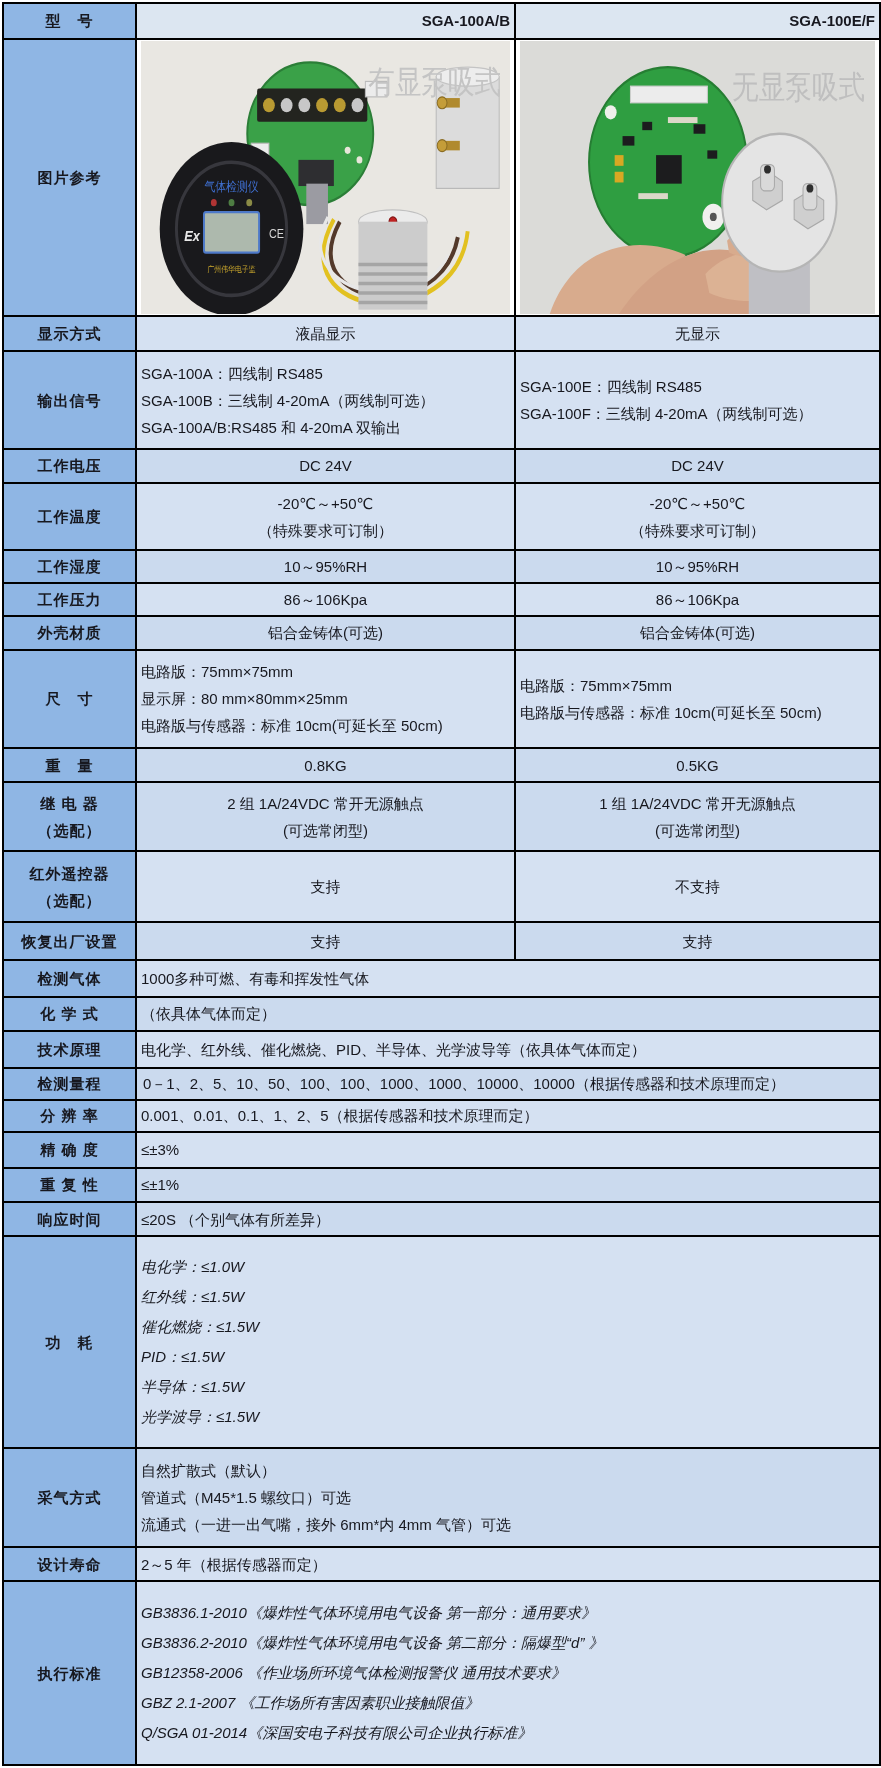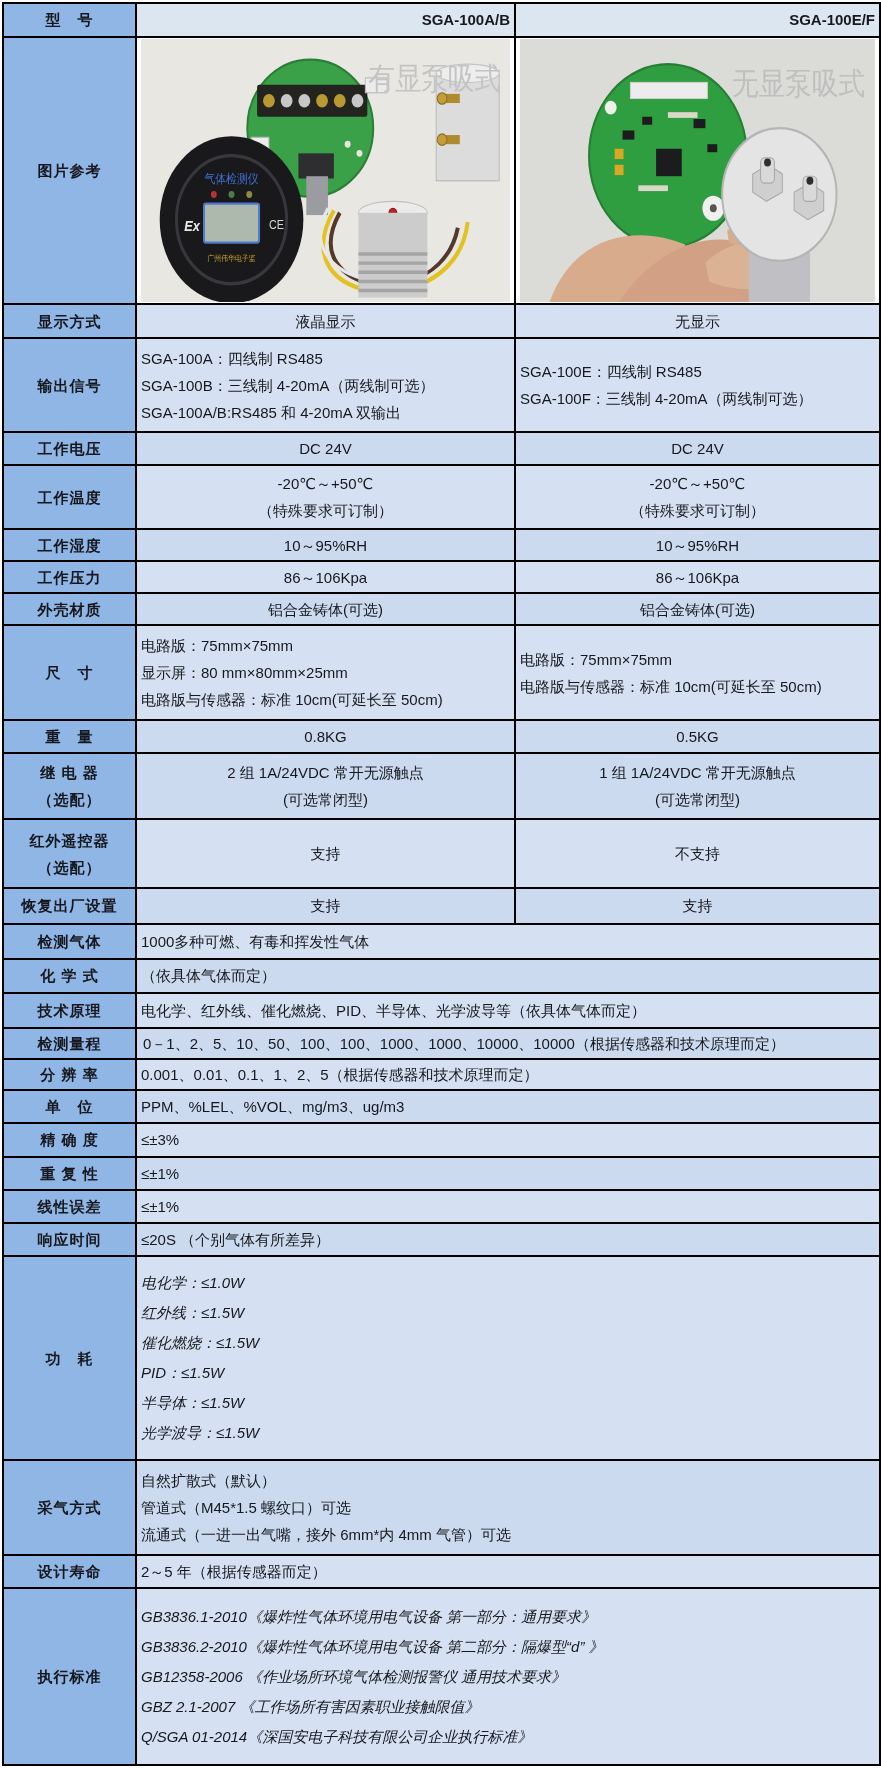--- a/index.html
+++ b/index.html
@@ -255,39 +255,31 @@
   <tr style="height:28px">
     <td class="lab">检测量程</td>
     <td class="vd left" colspan="2" style="padding-left:6px">0－1、2、5、10、50、100、100、1000、1000、10000、10000（根据传感器和技术原理而定）</td>
   </tr>
 
   <tr style="height:28px">
     <td class="lab">分 辨 率</td>
     <td class="v left" colspan="2">0.001、0.01、0.1、1、2、5（根据传感器和技术原理而定）</td>
   </tr>
 
-  <tr style="height:30px">
-    <td class="lab">单　位</td>
-    <td class="vd left" colspan="2">PPM、%LEL、%VOL、mg/m3、ug/m3</td>
-  </tr>
 
   <tr style="height:31px">
     <td class="lab">精 确 度</td>
     <td class="v left" colspan="2">≤±3%</td>
   </tr>
 
   <tr style="height:30px">
     <td class="lab">重 复 性</td>
     <td class="vd left" colspan="2">≤±1%</td>
   </tr>
 
-  <tr style="height:30px">
-    <td class="lab">线性误差</td>
-    <td class="v left" colspan="2">≤±1%</td>
-  </tr>
 
   <tr style="height:30px">
     <td class="lab">响应时间</td>
     <td class="vd left" colspan="2">≤20S （个别气体有所差异）</td>
   </tr>
 
   <tr style="height:185px">
     <td class="lab">功　耗</td>
     <td class="v left mline lh30" colspan="2">
       <div>电化学：≤1.0W</div>

